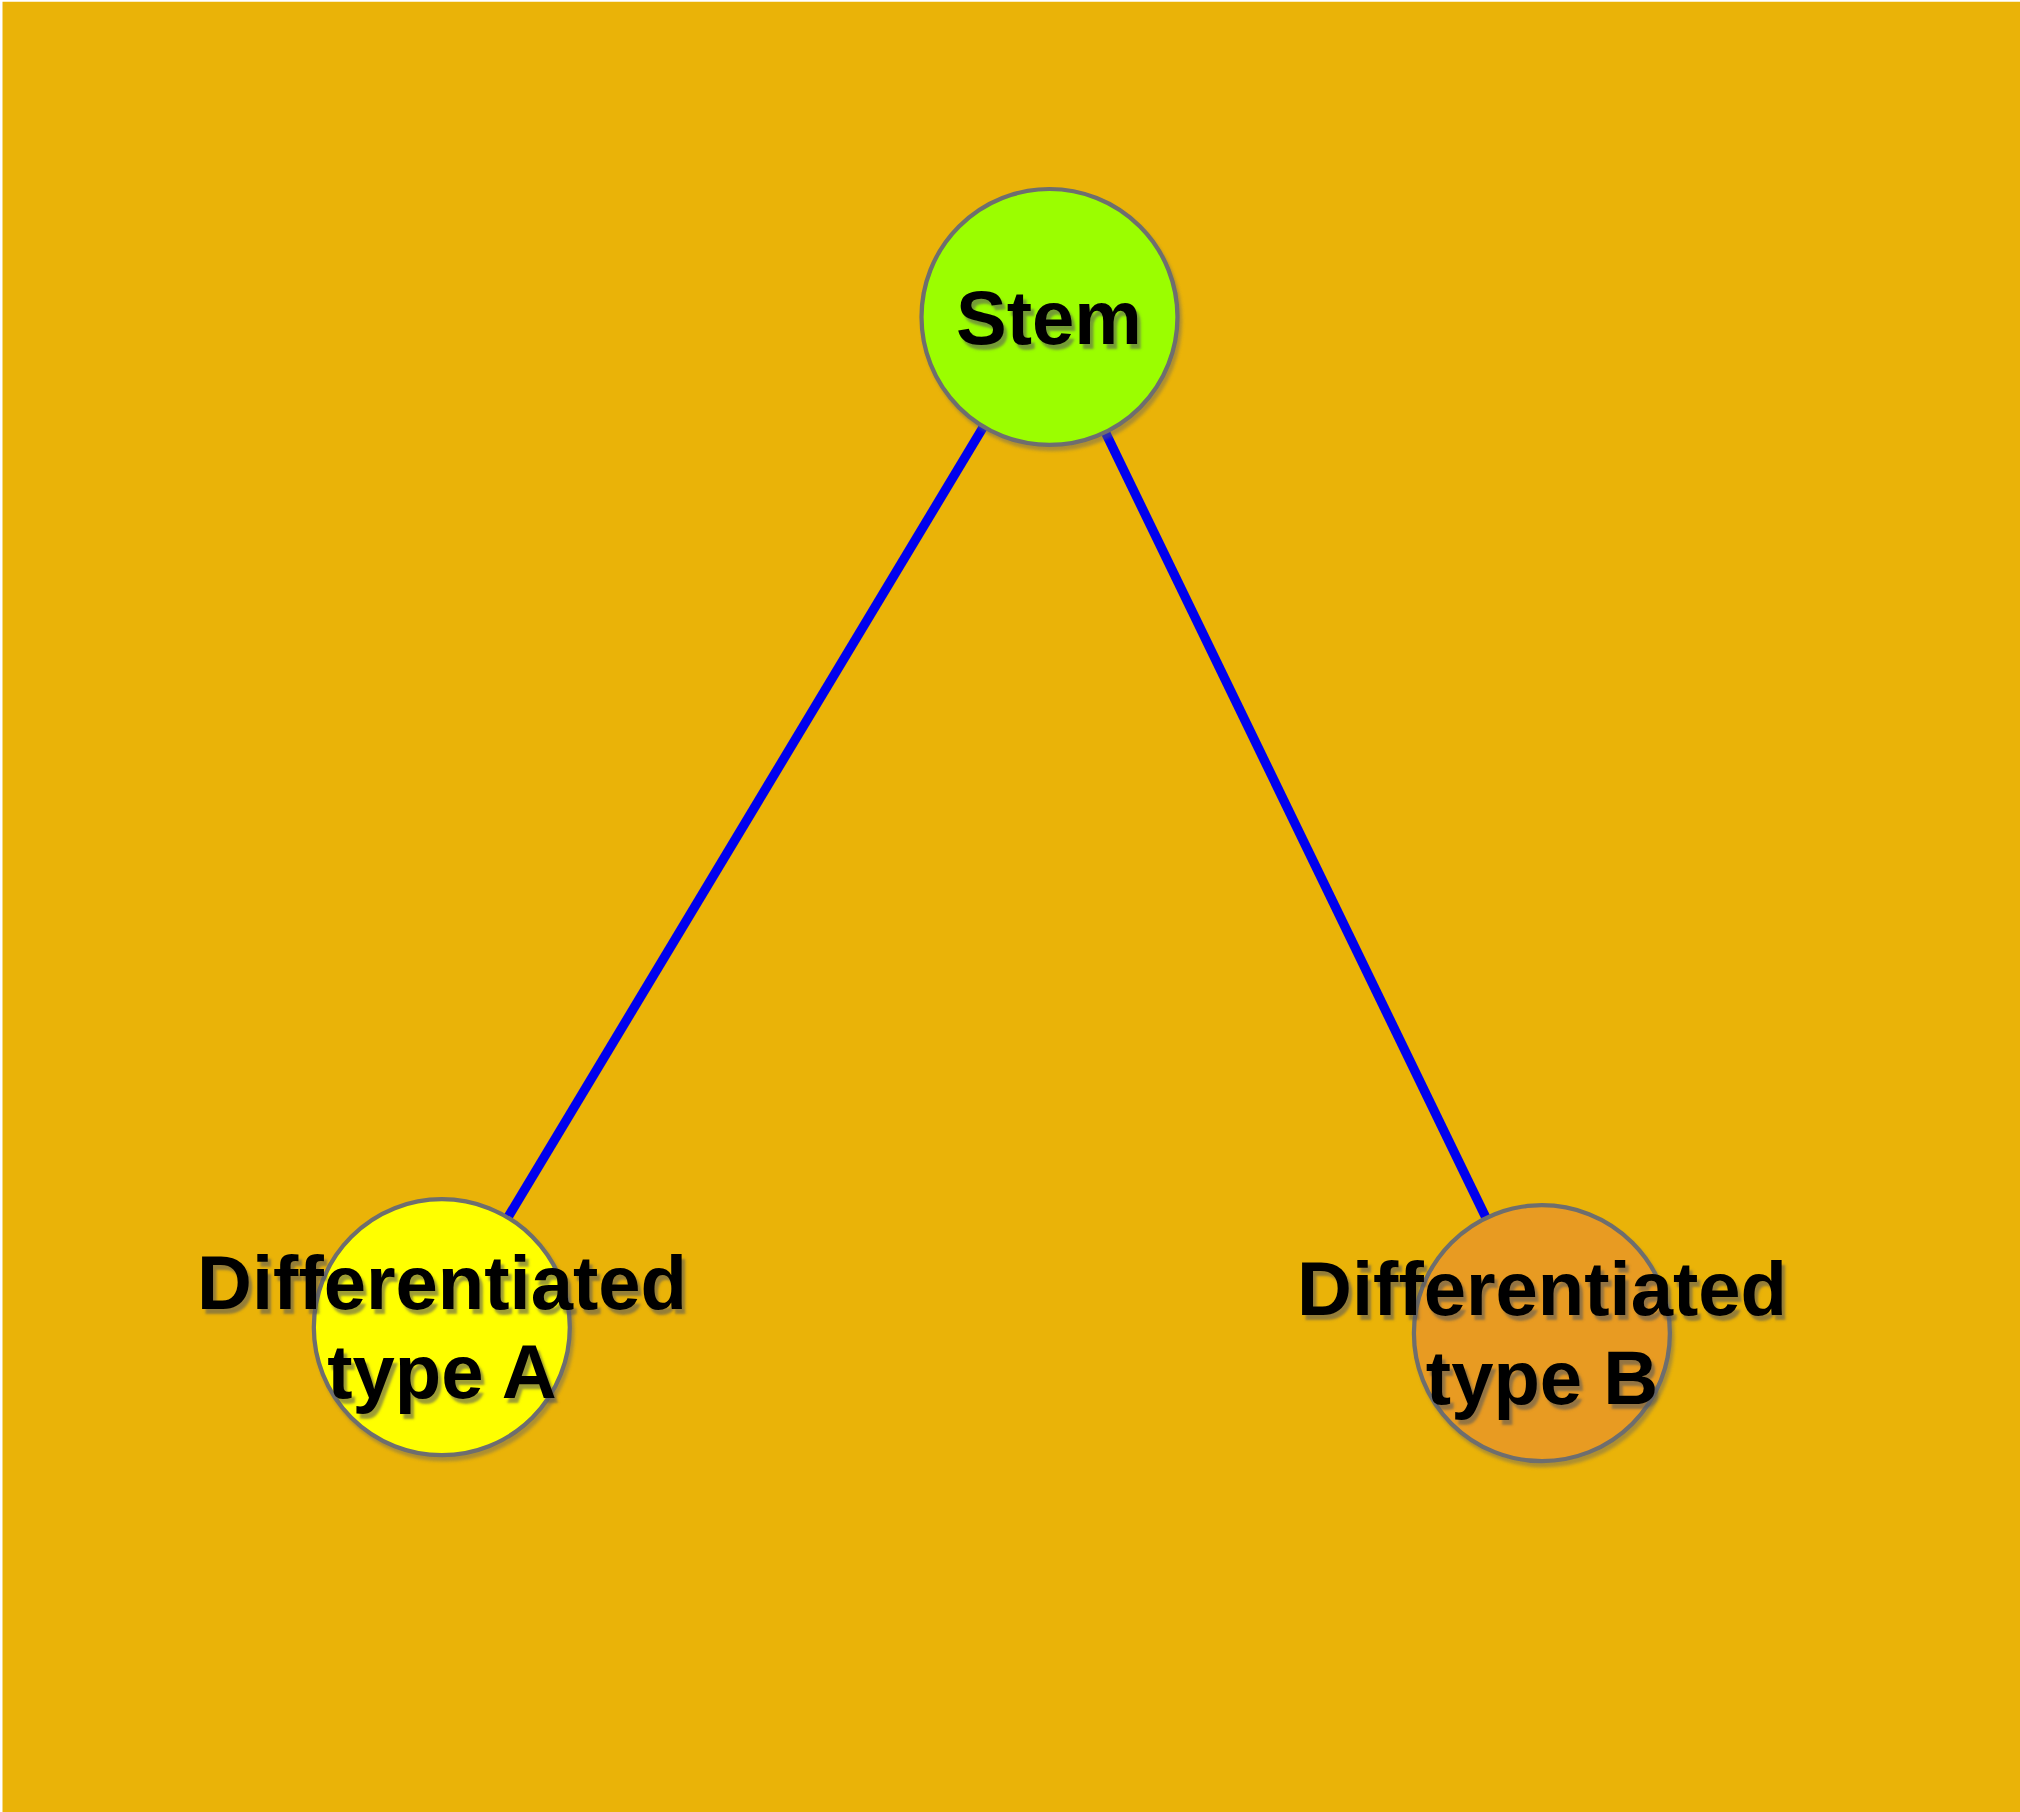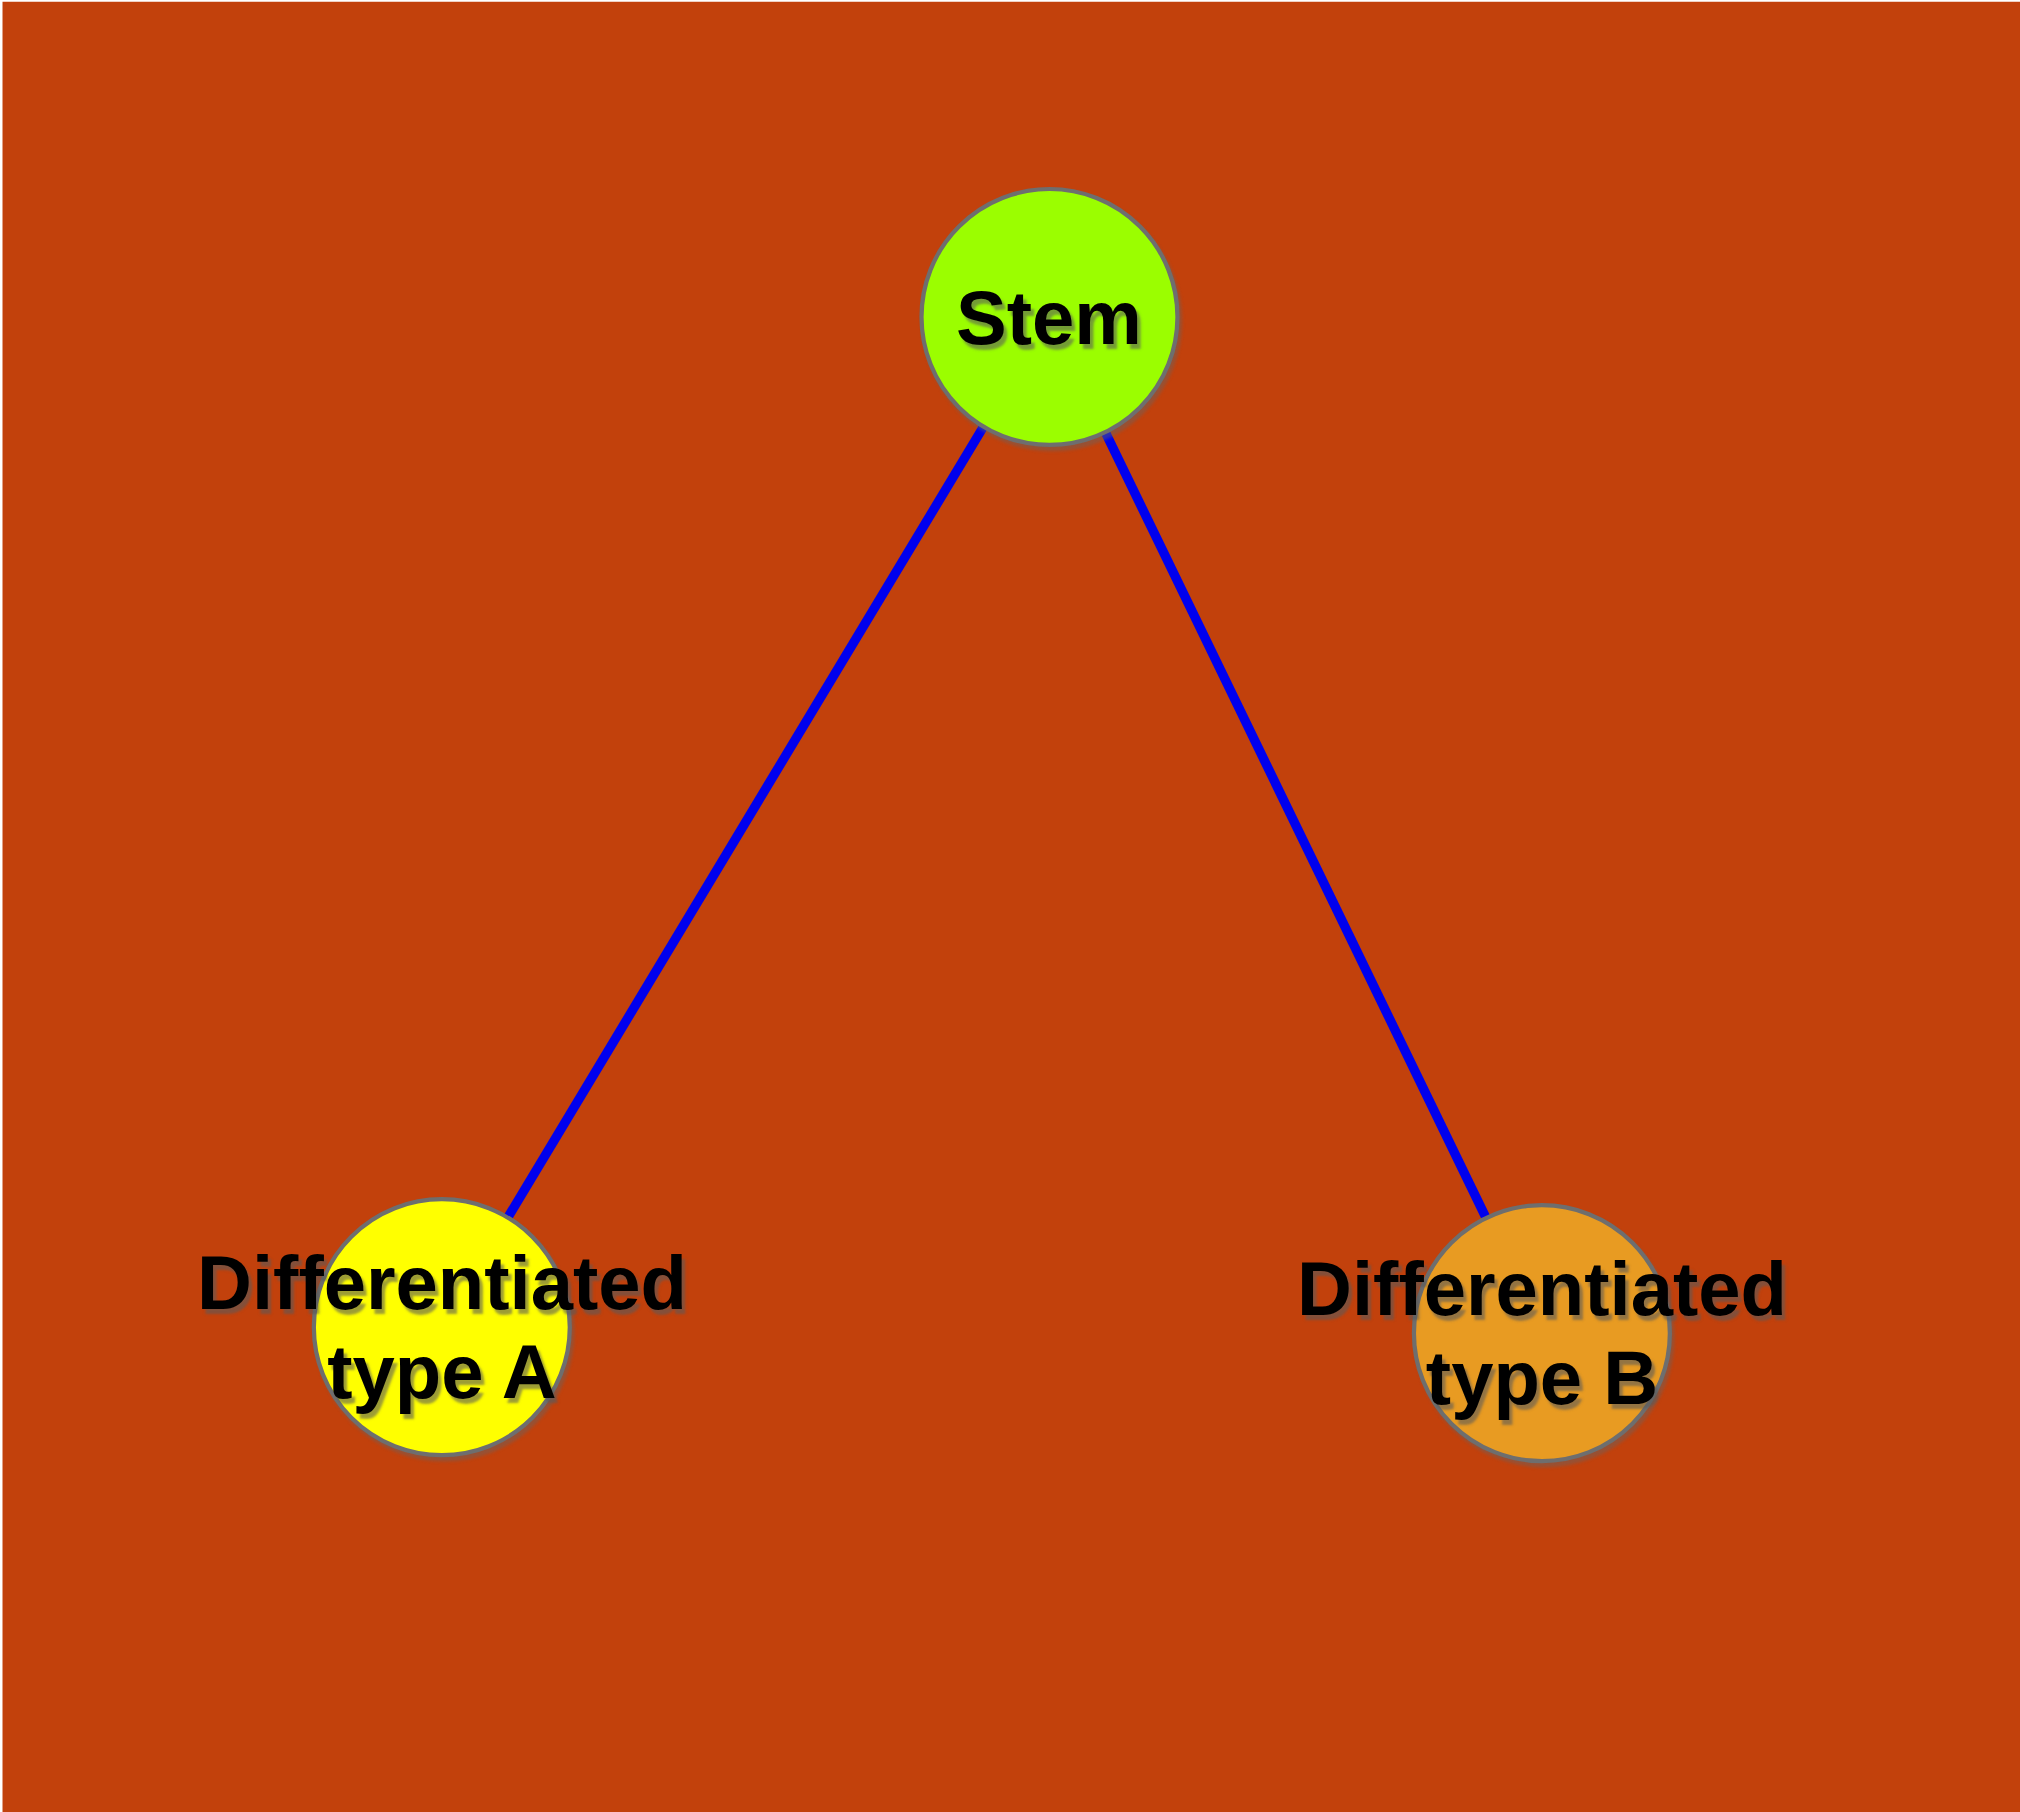--- a/index.html
+++ b/index.html
@@ -35,21 +35,21 @@
     font-size: 76px;
     line-height: 89px;
     text-align: center;
     white-space: pre-line;
     text-shadow: 3.4px 5.1px 2.5px rgba(90,90,90,0.6);
   }
 </style>
 </head>
 <body>
 
-<div class="canvas" style="background-color: #c2410c;">
+<div class="canvas" style="background-color: #eab308;">
 
   <svg viewBox="0 0 2384 2138" xmlns="http://www.w3.org/2000/svg">
 
     <line class="edge" x1="1238" y1="374" x2="521" y2="1566" stroke="#0000EE" stroke-width="11"></line>
 
     <line class="edge" x1="1238" y1="374" x2="1819" y2="1573" stroke="#0000EE" stroke-width="11"></line>
 
     <circle class="node" cx="1238" cy="374" r="151" fill="#9BFE00" stroke="#6E6E6E" stroke-width="5"></circle>
 
     <circle class="node" cx="521" cy="1566" r="151" fill="#FFFF00" stroke="#6E6E6E" stroke-width="5"></circle>

